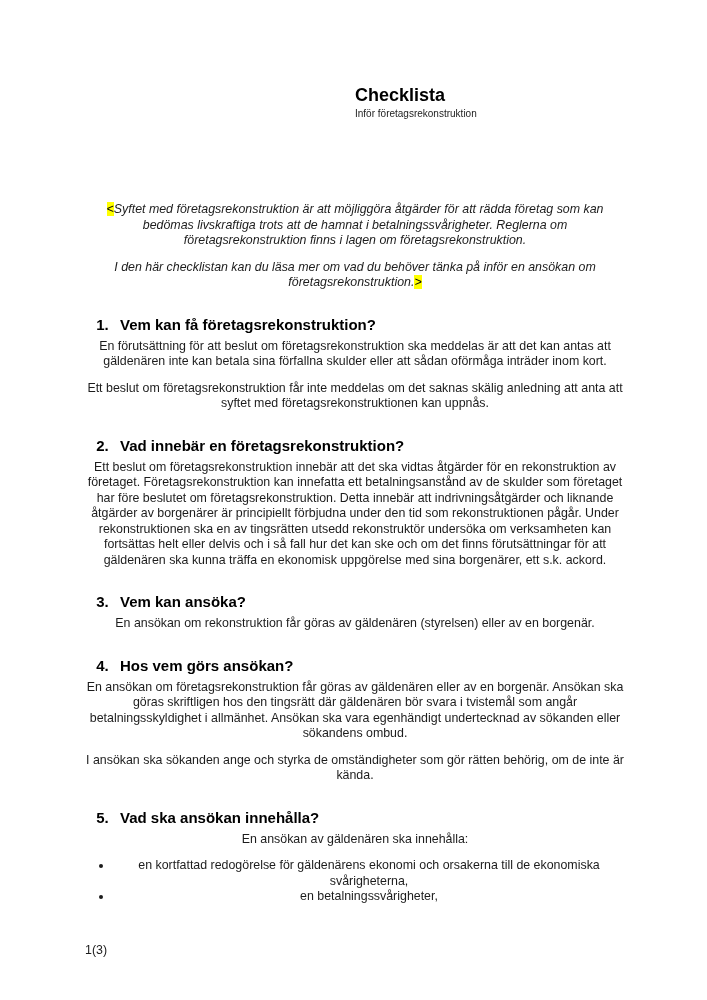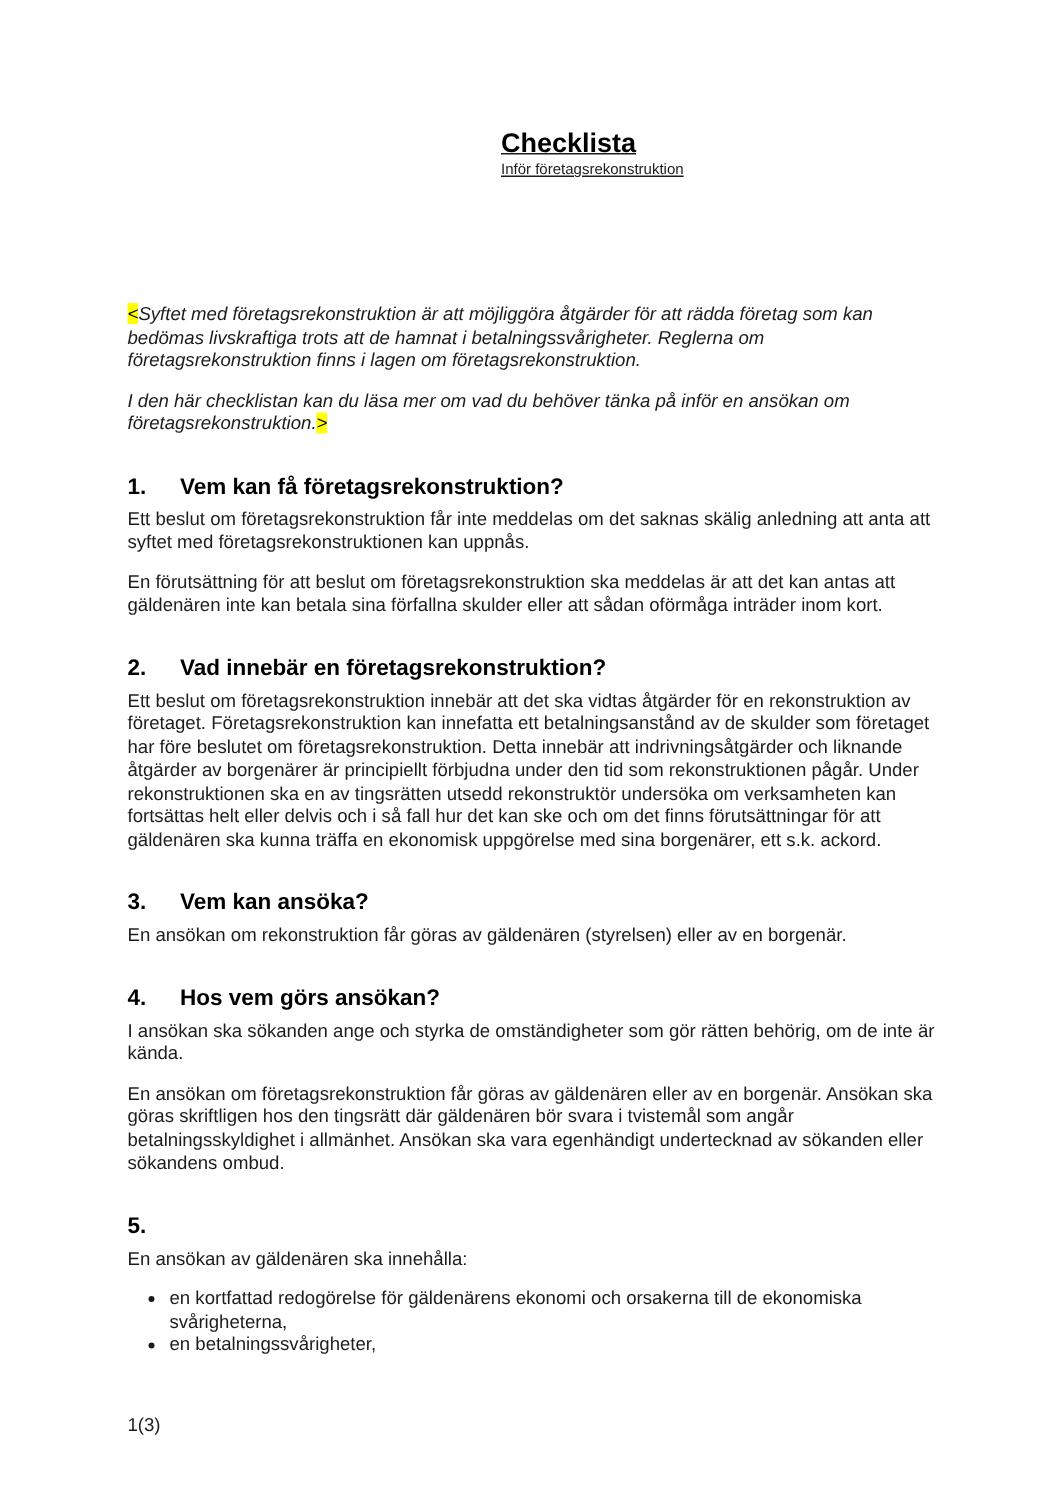--- a/index.html
+++ b/index.html
@@ -12,41 +12,41 @@
     position: relative;
     width: 707px;
     height: 1000px;
     background: #ffffff;
     font-family: "Liberation Sans", sans-serif;
     color: #1c1c1c;
     overflow: hidden;
   }
   .title-block {
     position: absolute;
-    left: 334px;
+    left: 355px;
     top: 85px;
-    text-decoration: underline;
   }
   .doc-title {
     margin: 0;
     font-size: 18px;
     line-height: 21px;
     font-weight: bold;
     color: #000000;
   }
   .doc-subtitle {
     font-size: 10px;
     line-height: 16px;
     color: #1c1c1c;
   }
   .content {
     position: absolute;
     left: 85px;
     top: 202px;
     width: 540px;
+    text-align: center;
   }
   .content p {
     margin: 0 0 11px 0;
     font-size: 12.4px;
     line-height: 15.5px;
   }
   p.intro-par {
     font-style: italic;
   }
   mark.hl {
@@ -101,22 +101,22 @@
     <div class="intro">
       <p class="intro-par"><mark class="hl">&lt;</mark><span>Syftet med företagsrekonstruktion är att möjliggöra åtgärder för att rädda företag som kan bedömas livskraftiga trots att de hamnat i betalningssvårigheter. Reglerna om företagsrekonstruktion finns i lagen om företagsrekonstruktion.</span></p>
       <p class="intro-par"><span>I den här checklistan kan du läsa mer om vad du behöver tänka på inför en ansökan om företagsrekonstruktion.</span><mark class="hl">&gt;</mark></p>
     </div>
 
     <section>
       <h2 class="section-heading">
         <span class="sec-num">1.</span>
         <span class="sec-title">Vem kan få företagsrekonstruktion?</span>
       </h2>
+      <p>En förutsättning för att beslut om företagsrekonstruktion ska meddelas är att det kan antas att gäldenären inte kan betala sina förfallna skulder eller att sådan oförmåga inträder inom kort.</p>
       <p>Ett beslut om företagsrekonstruktion får inte meddelas om det saknas skälig anledning att anta att syftet med företagsrekonstruktionen kan uppnås.</p>
-      <p>En förutsättning för att beslut om företagsrekonstruktion ska meddelas är att det kan antas att gäldenären inte kan betala sina förfallna skulder eller att sådan oförmåga inträder inom kort.</p>
     </section>
 
     <section>
       <h2 class="section-heading">
         <span class="sec-num">2.</span>
         <span class="sec-title">Vad innebär en företagsrekonstruktion?</span>
       </h2>
       <p>Ett beslut om företagsrekonstruktion innebär att det ska vidtas åtgärder för en rekonstruktion av företaget. Företagsrekonstruktion kan innefatta ett betalningsanstånd av de skulder som företaget har före beslutet om företagsrekonstruktion. Detta innebär att indrivningsåtgärder och liknande åtgärder av borgenärer är principiellt förbjudna under den tid som rekonstruktionen pågår. Under rekonstruktionen ska en av tingsrätten utsedd rekonstruktör undersöka om verksamheten kan fortsättas helt eller delvis och i så fall hur det kan ske och om det finns förutsättningar för att gäldenären ska kunna träffa en ekonomisk uppgörelse med sina borgenärer, ett s.k. ackord.</p>
     </section>
 
@@ -126,27 +126,28 @@
         <span class="sec-title">Vem kan ansöka?</span>
       </h2>
       <p>En ansökan om rekonstruktion får göras av gäldenären (styrelsen) eller av en borgenär.</p>
     </section>
 
     <section>
       <h2 class="section-heading">
         <span class="sec-num">4.</span>
         <span class="sec-title">Hos vem görs ansökan?</span>
       </h2>
+      <p>En ansökan om företagsrekonstruktion får göras av gäldenären eller av en borgenär. Ansökan ska göras skriftligen hos den tingsrätt där gäldenären bör svara i tvistemål som angår betalningsskyldighet i allmänhet. Ansökan ska vara egenhändigt undertecknad av sökanden eller sökandens ombud.</p>
       <p>I ansökan ska sökanden ange och styrka de omständigheter som gör rätten behörig, om de inte är kända.</p>
-      <p>En ansökan om företagsrekonstruktion får göras av gäldenären eller av en borgenär. Ansökan ska göras skriftligen hos den tingsrätt där gäldenären bör svara i tvistemål som angår betalningsskyldighet i allmänhet. Ansökan ska vara egenhändigt undertecknad av sökanden eller sökandens ombud.</p>
     </section>
 
     <section>
       <h2 class="section-heading">
         <span class="sec-num">5.</span>
+        <span class="sec-title">Vad ska ansökan innehålla?</span>
       </h2>
       <p>En ansökan av gäldenären ska innehålla:</p>
       <ul class="bullets">
         <li>en kortfattad redogörelse för gäldenärens ekonomi och orsakerna till de ekonomiska svårigheterna,</li>
         <li>en betalningssvårigheter,</li>
       </ul>
     </section>
 
   </div>
 

